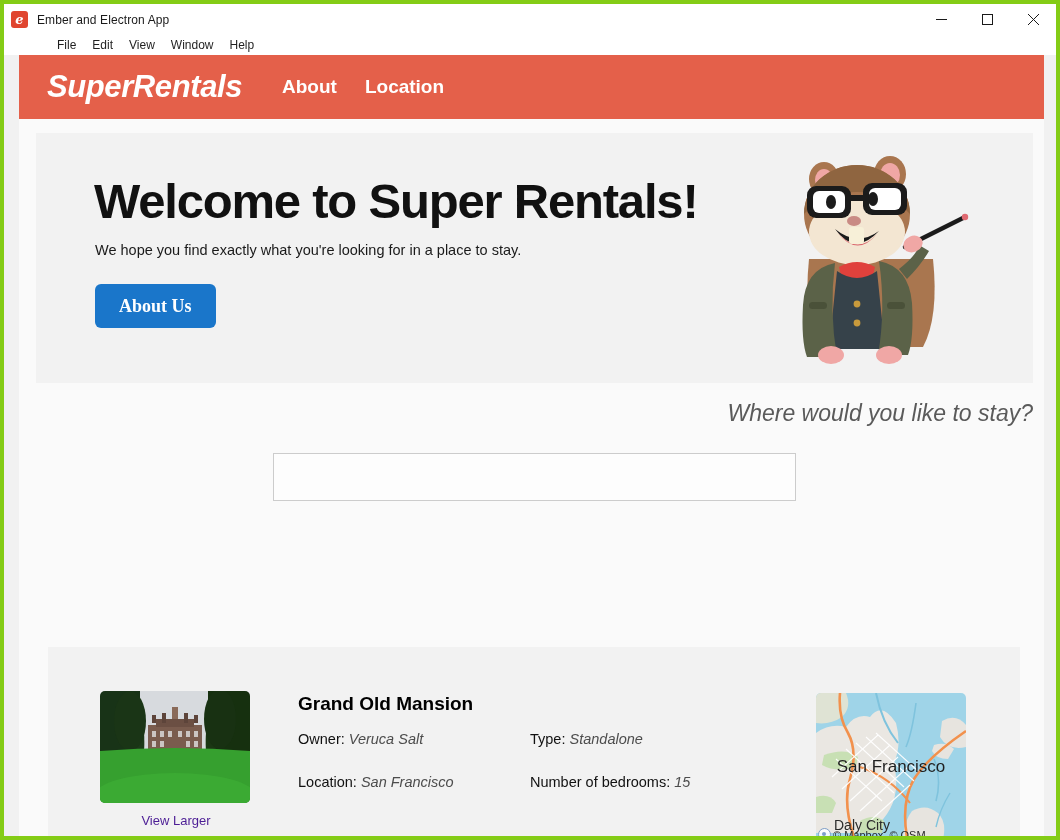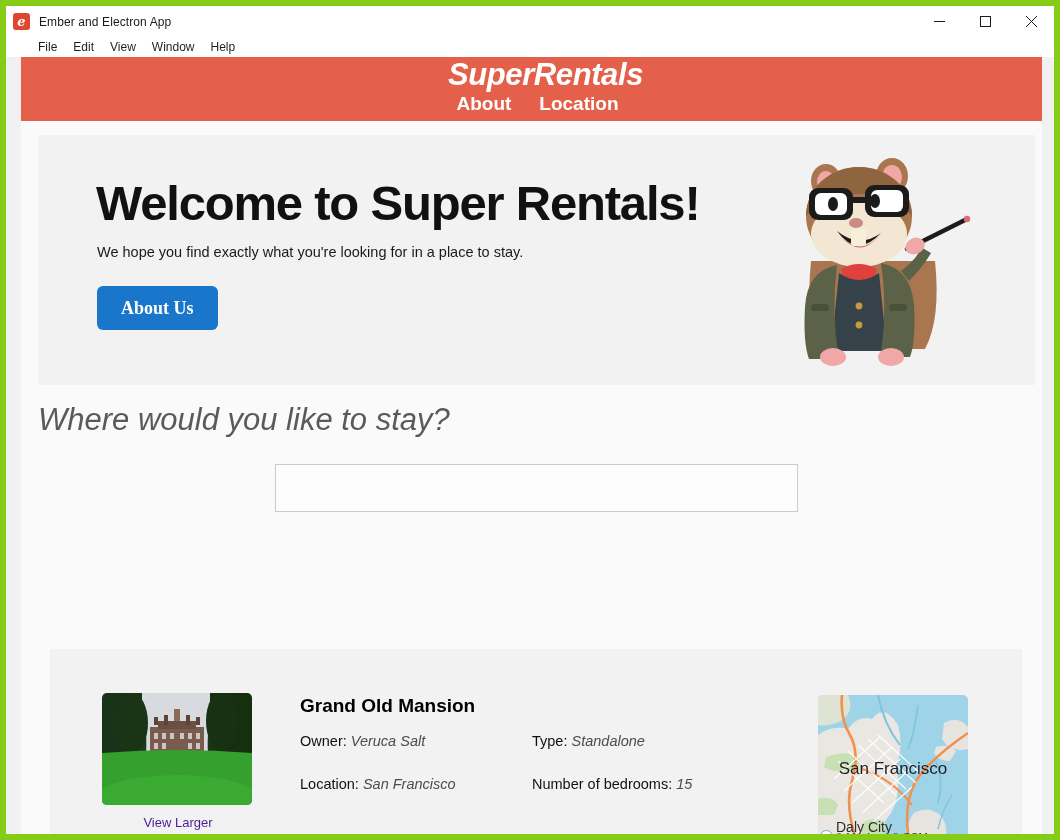--- a/index.html
+++ b/index.html
@@ -6,21 +6,21 @@
   html, body {
     width: 1060px; height: 840px;
     font-family: "Liberation Sans", sans-serif;
     background: #ffffff;
     overflow: hidden;
   }
 
   
   .window {
     width: 1060px; height: 840px;
-    border: 6px solid #84cc16;
+    border: 4px solid #84cc16;
     background: #ffffff;
     display: flex; flex-direction: column;
     position: relative;
   }
   .titlebar {
     height: 31px;
     display: flex; align-items: center;
     background: #ffffff;
     flex: 0 0 auto;
   }
@@ -61,20 +61,21 @@
     background: transparent;
   }
   .win-btn svg { display: block; }
 
   .menubar {
     height: 20px;
     display: flex; align-items: center;
     padding-left: 24px;
     background: #ffffff;
     flex: 0 0 auto;
+    margin-left: 21px;
   }
   .menu-item {
     font-size: 12px;
     color: #1f1f1f;
     padding: 0 8px;
     line-height: 20px;
     white-space: nowrap;
   }
 
   
@@ -103,21 +104,21 @@
     width: 15px;
     background: #f1f1f1;
   }
 
   
   .navbar {
     position: absolute;
     left: 15px; right: 12px; top: 0;
     height: 64px;
     background: #e4604a;
-    display: flex; align-items: center; flex-direction: column;
+    display: flex; align-items: center;
   }
   .brand {
     margin-left: 28px;
     color: #ffffff;
     font-size: 31px;
     font-weight: bold;
     font-style: italic;
     letter-spacing: -0.4px;
     white-space: nowrap;
   }
@@ -176,22 +177,22 @@
     width: 200px; height: 235px;
   }
 
   
   .search-band {
     position: absolute;
     left: 32px; top: 345px;
     width: 997px;
   }
   .search-title {
-    text-align: left;
-    font-size: 31px;
+    text-align: right;
+    font-size: 23px;
     font-style: italic;
     color: #5a5a5a;
     font-weight: 300;
   }
   .search-wrap { text-align: center; margin-top: 26px; }
   .search-input {
     width: 523px; height: 48px;
     border: 1px solid #cccccc;
     background: #fdfdfd;
     font-size: 15px;

